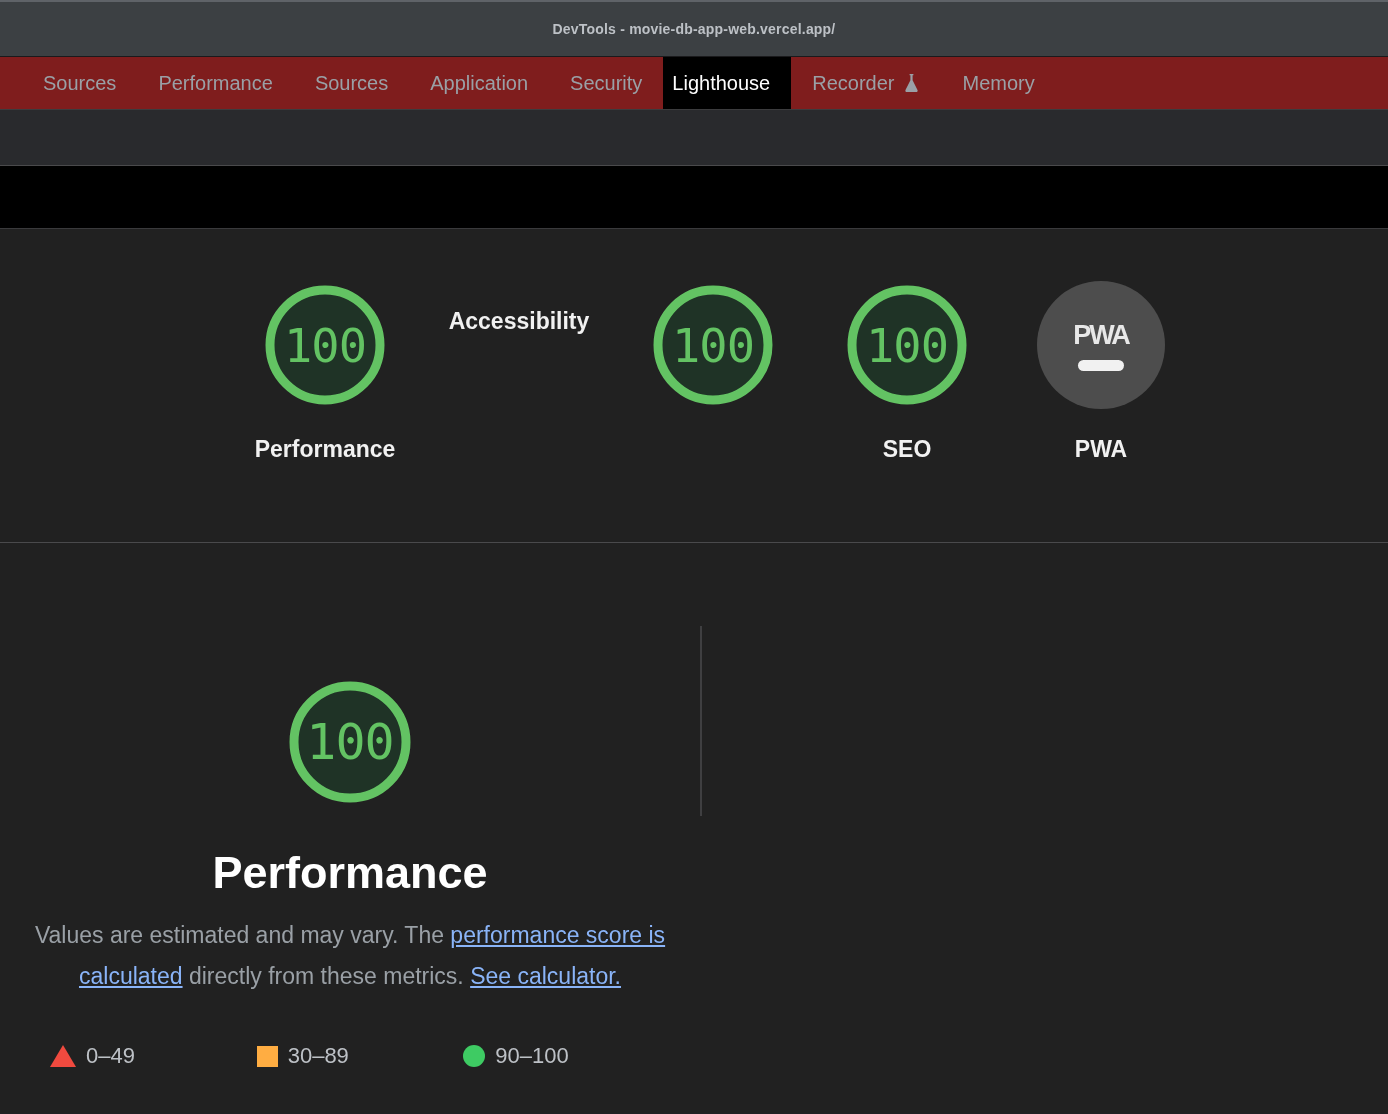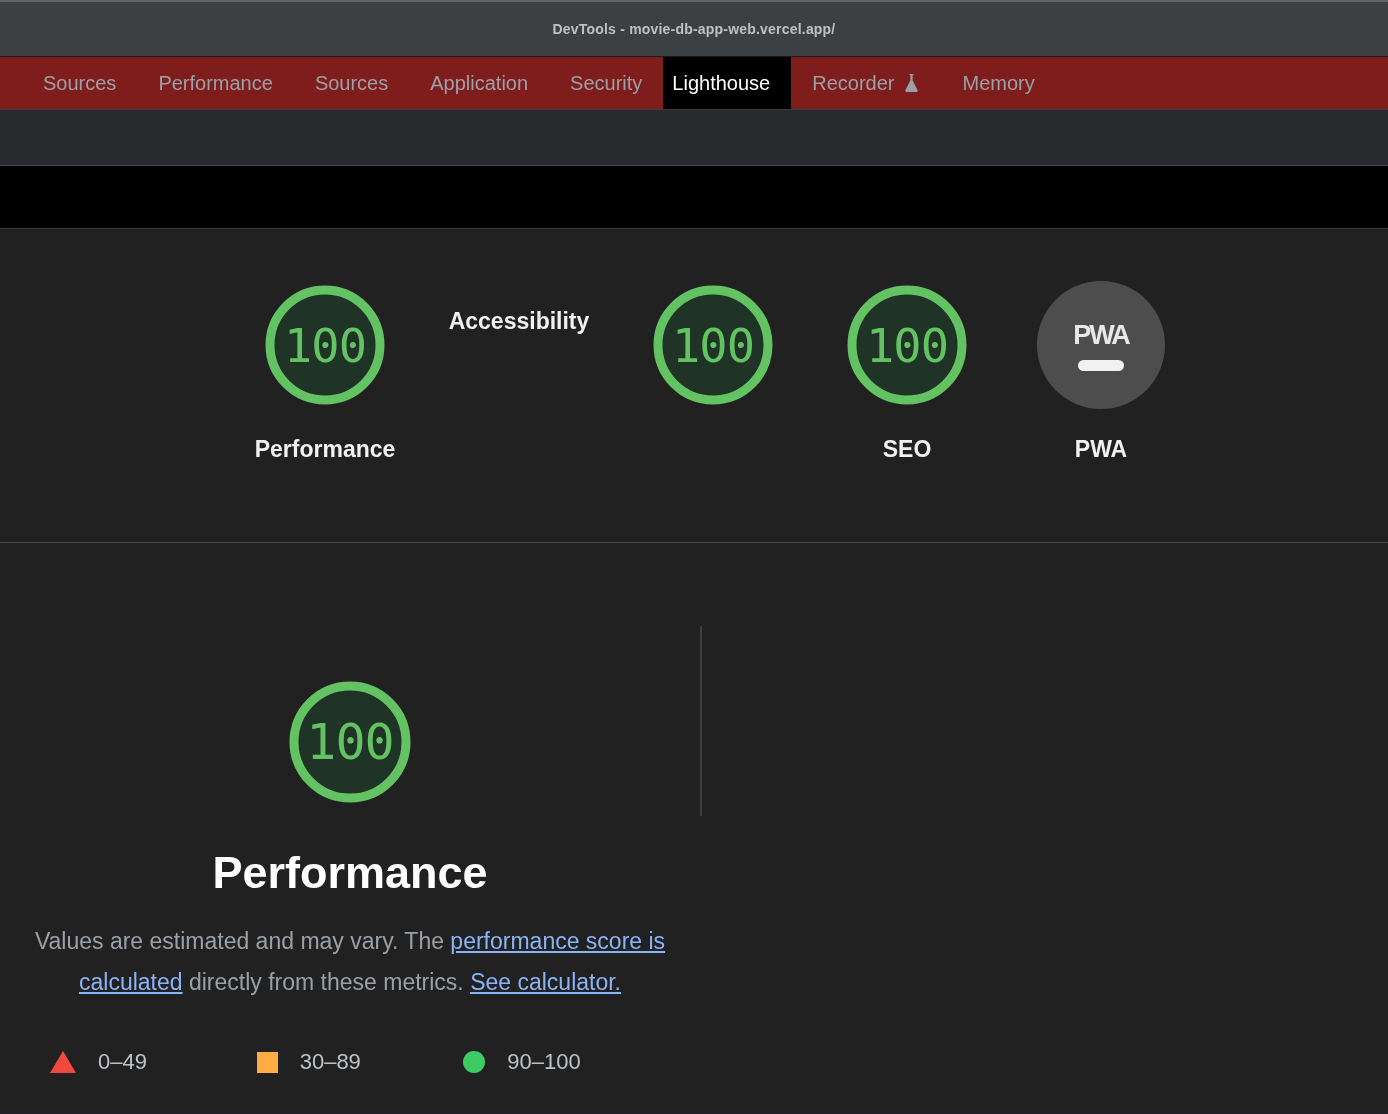--- a/index.html
+++ b/index.html
@@ -171,21 +171,21 @@
     color: #63c363;
     letter-spacing: -1px;
   }
   .perf-title {
     margin-top: 36px;
     color: #ffffff;
     font-size: 45px;
     font-weight: bold;
   }
   .perf-desc {
-    margin-top: 22px;
+    margin-top: 16px;
     width: 640px;
     text-align: center;
     color: #9aa0a6;
     font-size: 23px;
     line-height: 41px;
   }
   .perf-desc a {
     color: #8ab4f8;
     text-decoration: underline;
     cursor: pointer;
@@ -193,21 +193,21 @@
   .legend {
     margin-top: 46px;
     display: flex;
     align-items: center;
     width: 640px;
     padding-left: 20px;
   }
   .legend-item {
     display: flex;
     align-items: center;
-    gap: 22px;
+    gap: 10px;
     width: 214px;
   }
   .legend-text { color: #bdc1c6; font-size: 22px; }
   .swatch-fail {
     width: 0; height: 0;
     border-left: 13px solid transparent;
     border-right: 13px solid transparent;
     border-bottom: 22px solid #f04a3f;
   }
   .swatch-avg {

